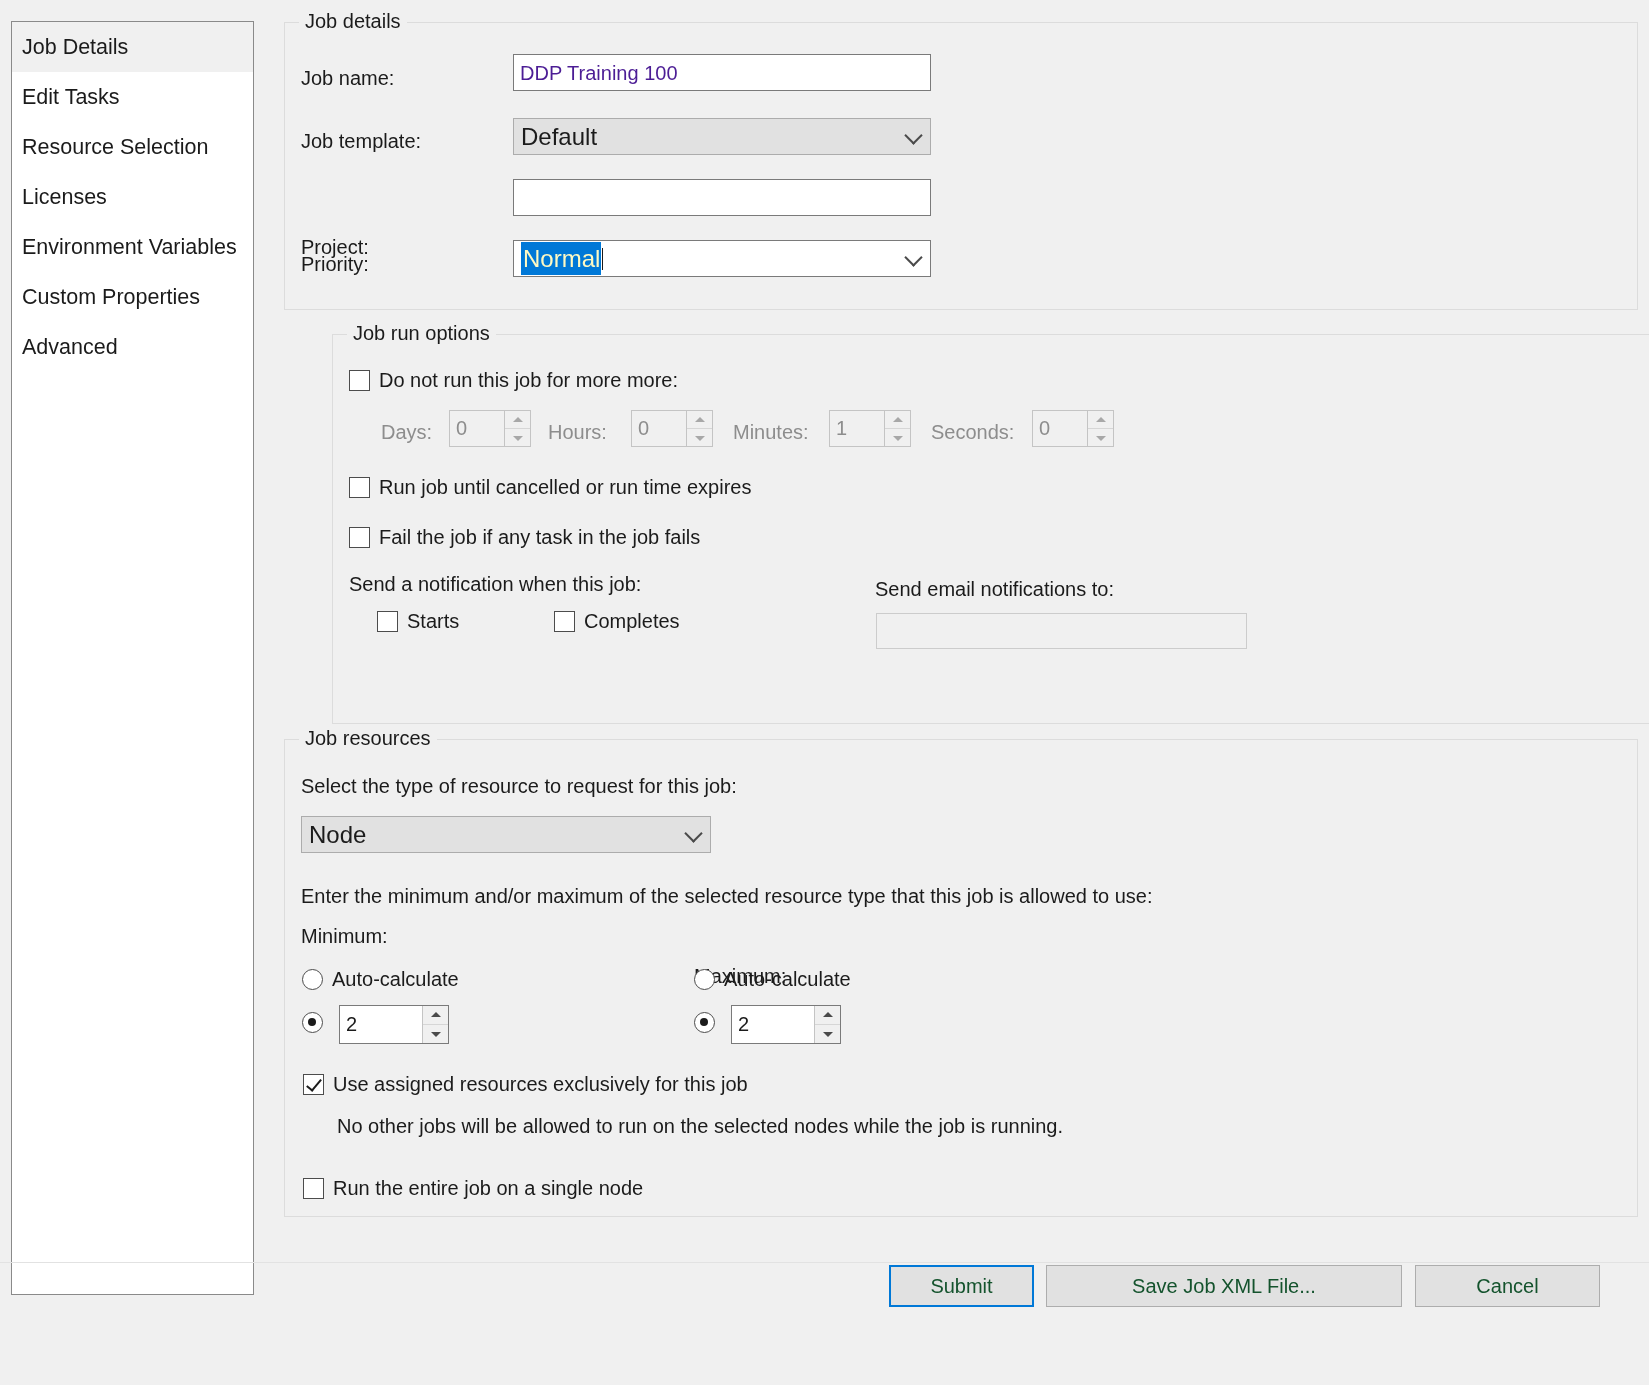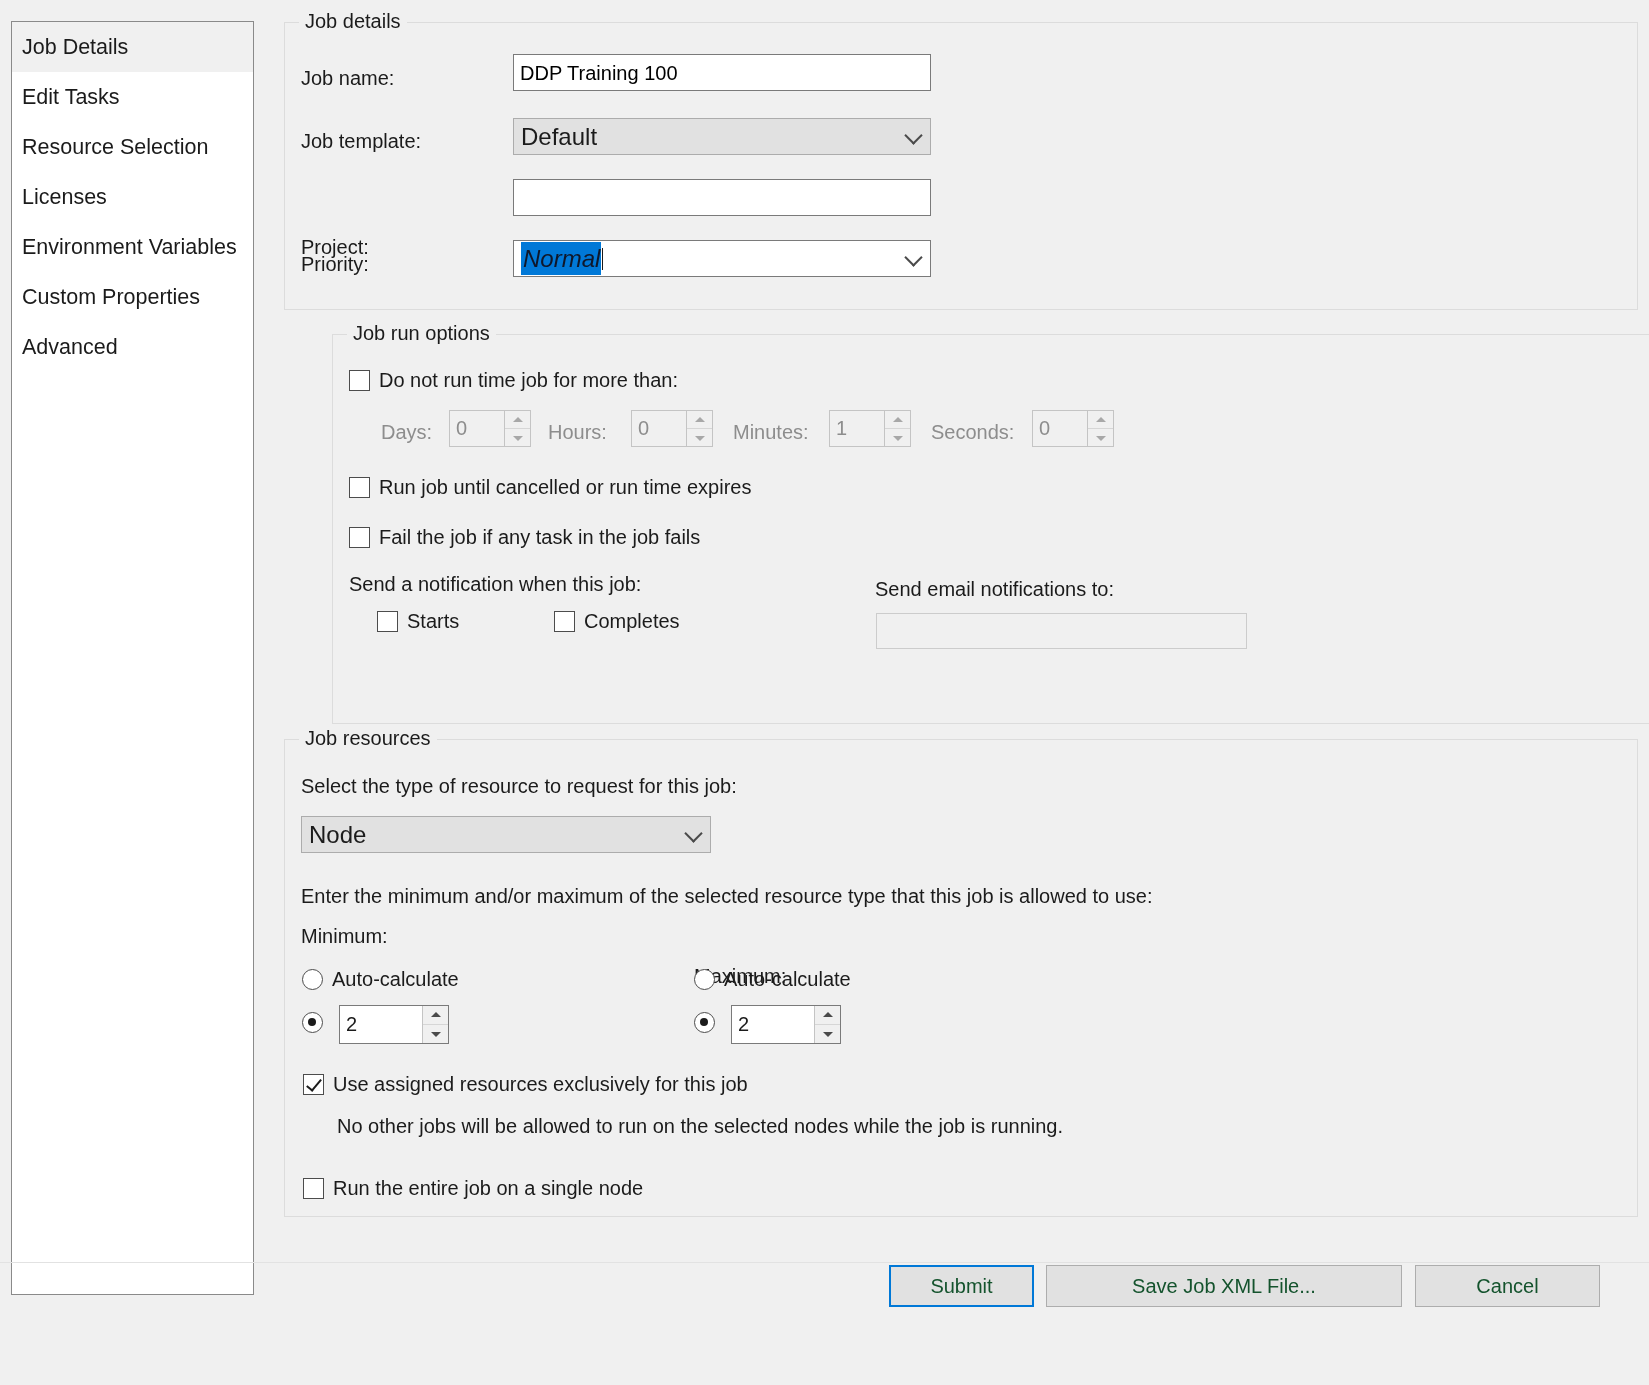--- a/index.html
+++ b/index.html
@@ -55,21 +55,21 @@
   .abs { position: absolute; }
   .lbl { font-size: 20px; color: #1b1b1b; white-space: nowrap; }
   .lbl.disabled { color: #8d8d8d; }
 
   
   .textbox {
     position: absolute;
     background: #ffffff;
     border: 1px solid #7a7a7a;
     font-size: 20px;
-    color: #000000;
+    color: #4c1d95;
     padding: 0 6px;
     line-height: 1;
     display: flex;
     align-items: center;
     overflow: hidden;
   }
   .textbox.disabled { background: #f0f0f0; border-color: #cccccc; color: #8d8d8d; }
 
   
   .combo {
@@ -88,23 +88,22 @@
     position: absolute;
     right: 10px; top: 50%;
     width: 13px; height: 13px;
     margin-top: -8px;
     border-right: 2px solid #4a4a4a;
     border-bottom: 2px solid #4a4a4a;
     transform: rotate(45deg);
   }
   .sel-highlight {
     background: #0078d7;
-    color: #0f172a;
+    color: #fef9c3;
     padding: 3px 1px 2px 2px;
-    font-style: italic;
   }
   .caret {
     display: inline-block;
     width: 1px; height: 22px;
     background: #1b1b1b;
     vertical-align: middle;
     margin-left: 1px;
   }
 
   
@@ -266,21 +265,21 @@
         <span class="caret"></span>
       <span class="chev"></span>
     </div>
   </div>
 
   <div class="groupbox" id="gb-run-options">
     <div class="gb-title">Job run options</div>
 
     <div class="cb-row" style="left:16px; top:34px;">
       <span class="cbox"></span>
-      <span class="cb-label">Do not run time job for more than:</span>
+      <span class="cb-label">Do not run this job for more more:</span>
     </div>
 
     <div class="abs lbl disabled" style="left:48px; top:86px;">Days:</div>
     <div class="spin disabled" style="left:116px; top:75px; width:82px; height:37px;">
       <span class="spin-val">0</span>
       <span class="spin-btns">
           <div class="up"></div>
           <div class="down"></div>
         </span>
     </div>

